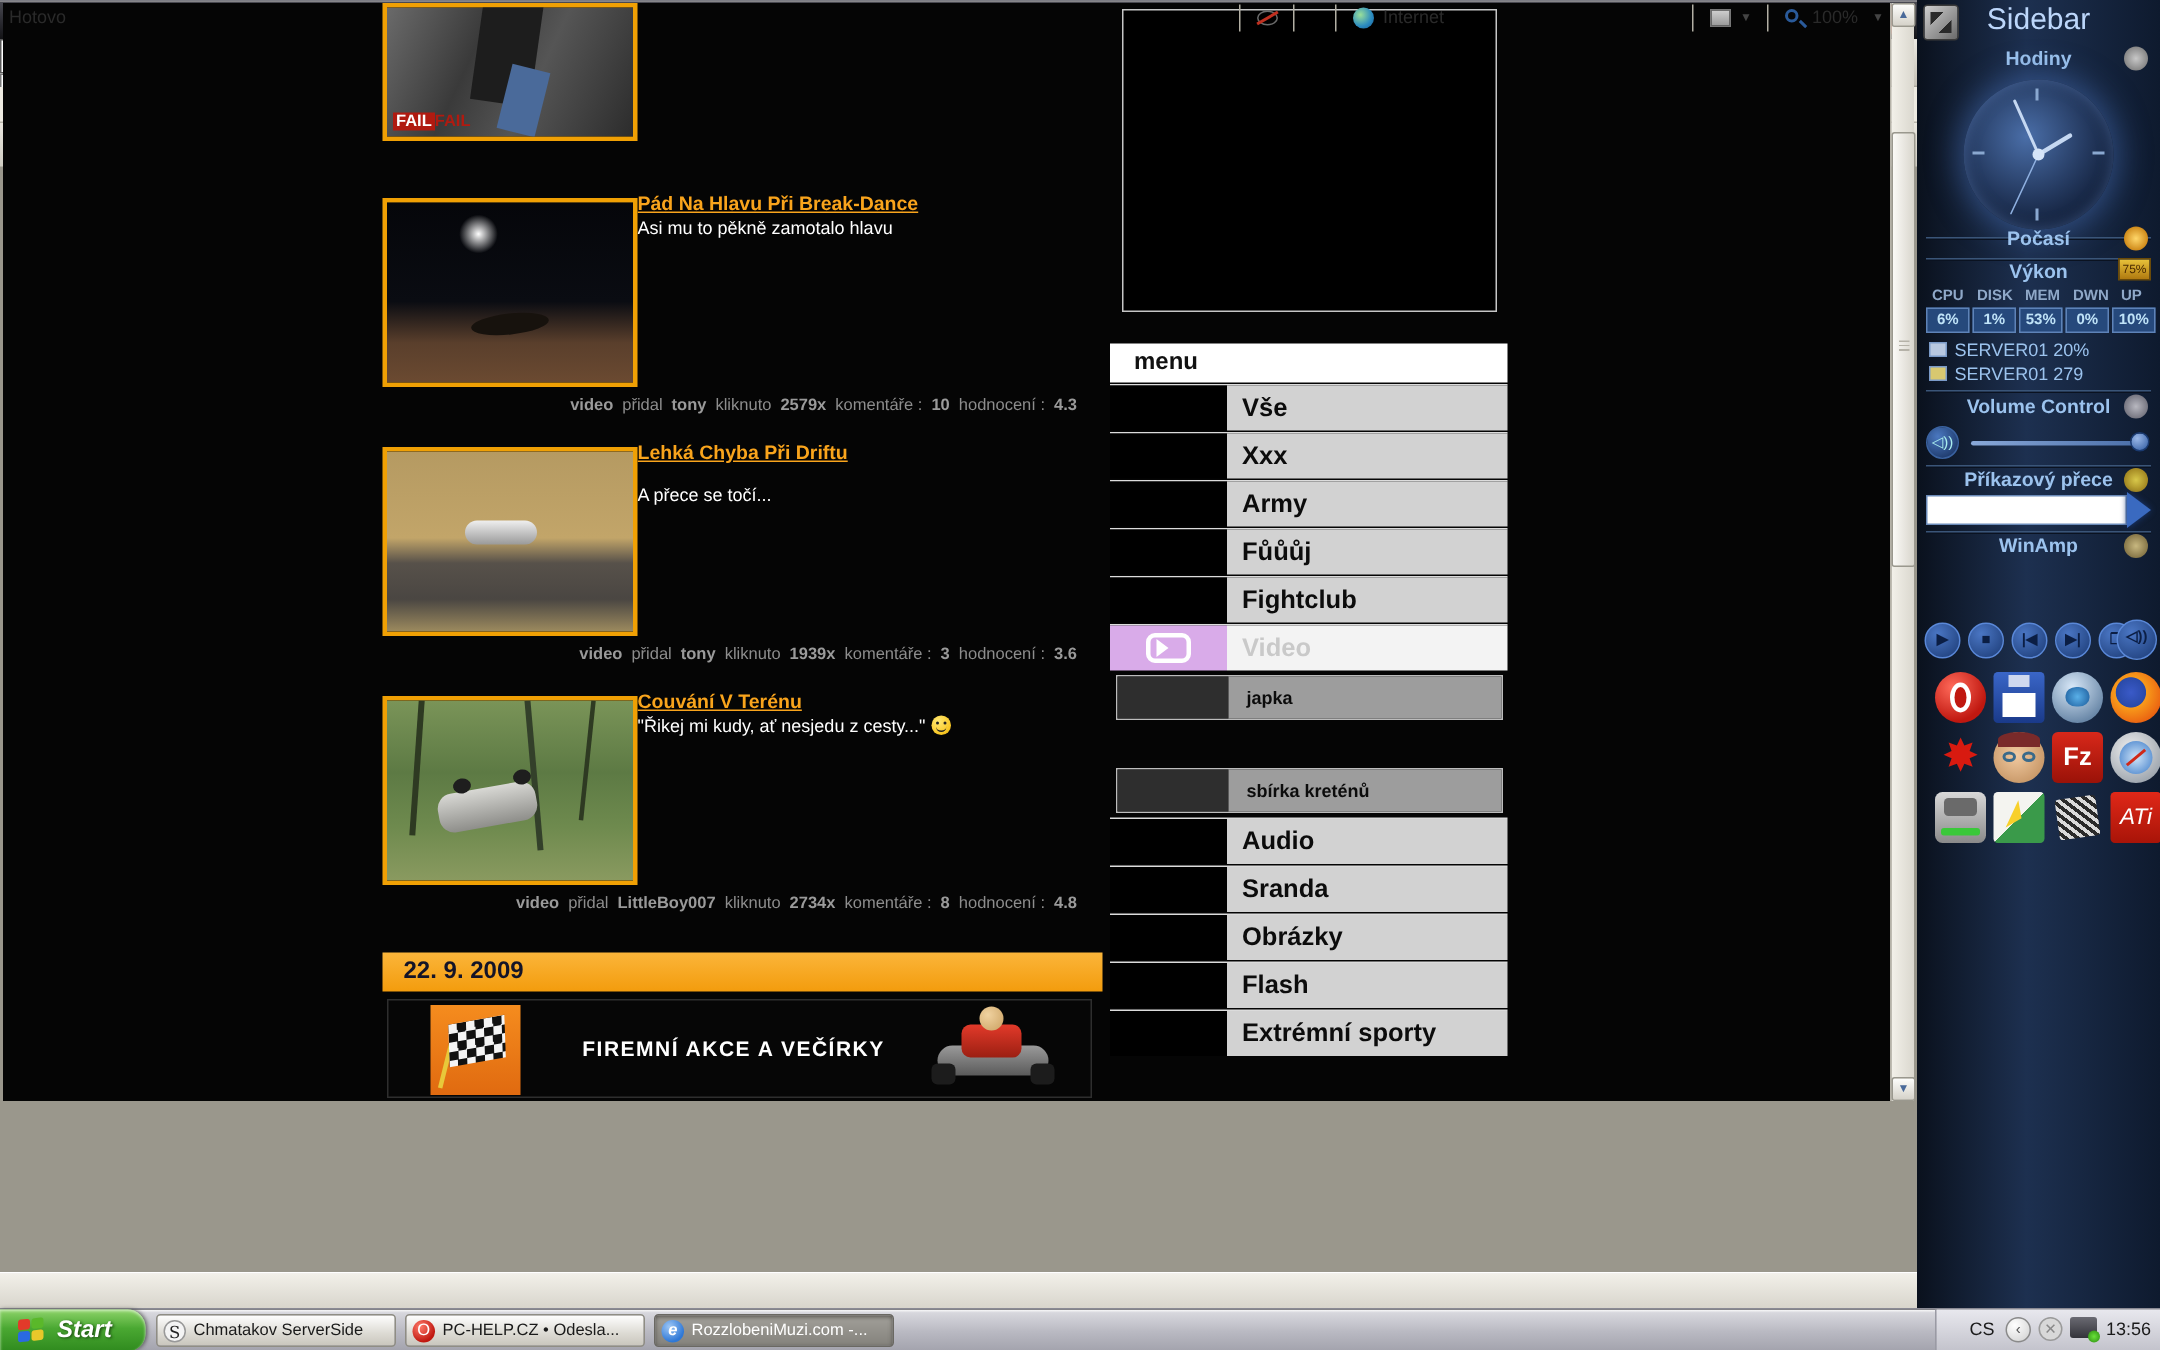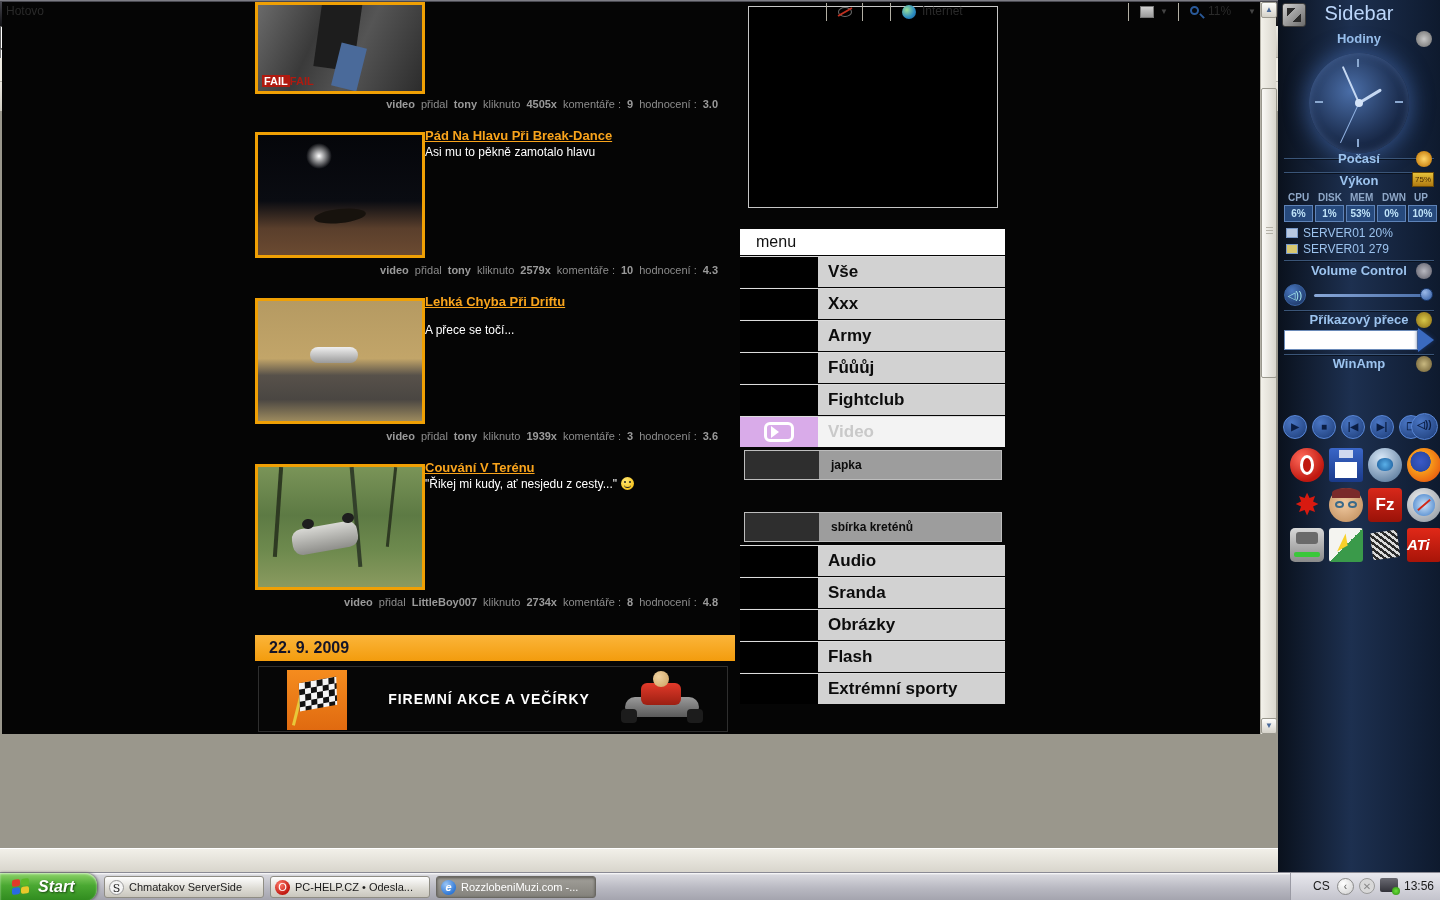--- a/index.html
+++ b/index.html
@@ -86,21 +86,21 @@
   #ad-text { position:absolute; left:105px; top:24px; width:250px; text-align:center; color:#fff; font-size:14px; font-weight:bold; letter-spacing:1px; white-space:nowrap; }
   #ad-kart { position:absolute; right:10px; top:4px; width:110px; height:58px; }
   .kart-body { position:absolute; left:18px; top:26px; width:74px; height:20px; background:linear-gradient(180deg,#9a9a9a,#5a5a5a); border-radius:10px; }
   .kart-seat { position:absolute; left:34px; top:12px; width:40px; height:22px; background:linear-gradient(180deg,#e23a2a,#9c1f12); border-radius:6px; }
   .kart-head { position:absolute; left:46px; top:0px; width:16px; height:16px; border-radius:50%; background:radial-gradient(circle at 35% 35%,#f0d2a0,#caa060); }
   .kart-wheel { position:absolute; top:38px; width:16px; height:14px; background:#1c1c1c; border-radius:4px; }
 
   
   #top-ad-box { position:absolute; left:746px; top:4px; width:250px; height:202px; background:#000; border:1px solid #c6c6c6; }
   #menu-header { position:absolute; left:738px; top:227px; width:265px; height:26px; background:#fff; color:#111;
-    font-size:16px; font-weight:normal; line-height:25px; padding-left:16px; }
+    font-size:16px; font-weight:bold; line-height:25px; padding-left:16px; }
   .menu-row { position:absolute; left:738px; width:265px; height:31px; border-top:1px solid #dcdcdc; }
   .mr-left { position:absolute; left:0; top:0; bottom:0; width:78px; background:#000; }
   .mr-right { position:absolute; left:78px; right:0; top:0; bottom:0; background:#d2d2d2; color:#0c0c0c;
     font-weight:bold; font-size:17px; line-height:30px; padding-left:10px; }
   .menu-row.active .mr-left { background:#d9abe9; }
   .menu-row.active .mr-right { background:#f3f3f3; color:#c9c9c9; }
   .play-badge { position:absolute; left:24px; top:5px; width:30px; height:20px; border:3px solid #fff; border-radius:6px; }
   .play-badge::after { content:""; position:absolute; left:4px; top:1px; width:0; height:0;
     border-left:8px solid #fff; border-top:6px solid transparent; border-bottom:6px solid transparent; }
   .menu-row.sub { left:742px; width:258px; height:30px; border:1px solid #bdbdbd; }
@@ -241,23 +241,20 @@
 
   <div id="content">
     <div id="webpage">
 
       <div class="thumb" style="top:0px;height:92px">
         <div style="position:absolute;inset:0;background:linear-gradient(115deg,#6a6a6a 0%,#3a3a3a 35%,#555 60%,#2c2c2c 100%)"></div>
         <div style="position:absolute;left:60px;top:-6px;width:40px;height:70px;background:#1d1d1d;transform:rotate(8deg)"></div>
         <div style="position:absolute;left:78px;top:40px;width:26px;height:44px;background:#4a6a9a;transform:rotate(14deg)"></div>
         <div style="position:absolute;left:4px;bottom:4px;font-size:11px;font-weight:bold"><span style="color:#fff;background:#b01a10;padding:0 2px">FAIL</span><span style="color:#b01a10">FAIL</span></div>
       </div>
-      <div class="meta" style="top:96px">
-        <span><b>video</b></span><span>přidal</span><span><b>tony</b></span><span>kliknuto</span><span><b>4505x</b></span><span>komentáře :</span><span><b>9</b></span><span>hodnocení :</span><span><b>3.0</b></span>
-      </div>
 
       <div class="vtitle" style="top:126px">Pád Na Hlavu Při Break-Dance</div>
       <div class="vdesc" style="top:143px">Asi mu to pěkně zamotalo hlavu</div>
       <div class="thumb" style="top:130px;height:126px">
         <div style="position:absolute;inset:0;background:linear-gradient(180deg,#05060a 0%,#0a0c12 55%,#54engels 100%);background:linear-gradient(180deg,#05060a 0%,#0a0c12 55%,#5a3f2c 78%,#6b4a31 100%)"></div>
         <div style="position:absolute;left:48px;top:8px;width:26px;height:26px;border-radius:50%;background:radial-gradient(circle,#fff,rgba(255,255,255,0) 70%)"></div>
         <div style="position:absolute;left:56px;top:74px;width:52px;height:14px;border-radius:50%;background:#17120d;transform:rotate(-6deg)"></div>
       </div>
       <div class="meta" style="top:262px">
         <span><b>video</b></span><span>přidal</span><span><b>tony</b></span><span>kliknuto</span><span><b>2579x</b></span><span>komentáře :</span><span><b>10</b></span><span>hodnocení :</span><span><b>4.3</b></span>
@@ -376,21 +373,21 @@
     <span class="eye-slash" style="left:838px;top:7px"></span>
     <div class="sb-sep" style="left:862px"></div>
     <div class="sb-sep" style="left:890px"></div>
     <span class="globe" style="left:902px;top:5px"></span>
     <span style="position:absolute;left:922px;top:4px">Internet</span>
     <div class="sb-sep" style="left:1128px"></div>
     <span style="position:absolute;left:1140px;top:6px;width:14px;height:12px;background:linear-gradient(180deg,#cfcfcf,#9a9a9a);border:1px solid #777"></span>
     <span style="position:absolute;left:1160px;top:7px;font-size:8px;color:#444">▼</span>
     <div class="sb-sep" style="left:1178px"></div>
     <span class="mag" style="left:1190px;top:6px"></span>
-    <span style="position:absolute;left:1208px;top:4px">11%</span>
+    <span style="position:absolute;left:1208px;top:4px">100%</span>
     <span style="position:absolute;left:1248px;top:7px;font-size:8px;color:#444">▼</span>
   </div>
 </div>
 
 <div id="sidebar" class="abs">
   <div id="sidebar-logo"></div>
   <div id="sidebar-title">Sidebar</div>
 
   <div class="gadget-header" style="top:31px">Hodiny</div>
   <div class="mini-gadget-icon" style="top:31px;background:radial-gradient(circle,#c8c8c8,#6a6a6a)"></div>
@@ -476,21 +473,21 @@
     </div>
 
   <div class="appicon" style="left:12px;top:528px;background:linear-gradient(180deg,#d8d8d8,#8a8a8a);border-radius:5px">
       <div style="position:absolute;left:4px;bottom:5px;width:26px;height:5px;background:#3ac83a;border-radius:2px"></div>
       <div style="position:absolute;left:6px;top:4px;width:22px;height:12px;background:#6a6a6a;border-radius:3px"></div>
     </div>
   <div class="appicon" style="left:51px;top:528px;background:linear-gradient(135deg,#f4f4f0 50%,#3a9a4a 50%);border-radius:3px">
       <div style="position:absolute;left:12px;top:6px;width:0;height:0;border-left:7px solid #f8d02a;border-top:10px solid transparent;border-bottom:10px solid transparent;transform:rotate(25deg)"></div>
     </div>
   <div class="appicon" style="left:90px;top:528px;background:repeating-linear-gradient(45deg,#dadada 0 3px,#2a2a2a 3px 6px);border-radius:3px;transform:rotate(-8deg) scale(.8)"></div>
-  <div class="appicon" style="left:129px;top:528px;background:linear-gradient(180deg,#e02818,#a81408);border-radius:3px;color:#fff;font-weight:bold;font-style:italic;font-size:15px;line-height:34px">ATi</div>
+  <div class="appicon" style="left:129px;top:528px;background:linear-gradient(180deg,#e02818,#a81408);border-radius:3px;color:#fff;font-weight:normal;font-style:italic;font-size:15px;text-align:center;line-height:34px">ATi</div>
 </div>
 
 <div id="taskbar" class="abs">
   <div id="start-btn">
     <span class="startflag">
       <i style="left:0;top:0;background:#e23a2a"></i>
         <i style="left:9px;top:0;background:#5ab82a"></i>
       <i style="left:0;top:8px;background:#2a6ae2"></i>
         <i style="left:9px;top:8px;background:#e8c82a"></i>
     </span>

